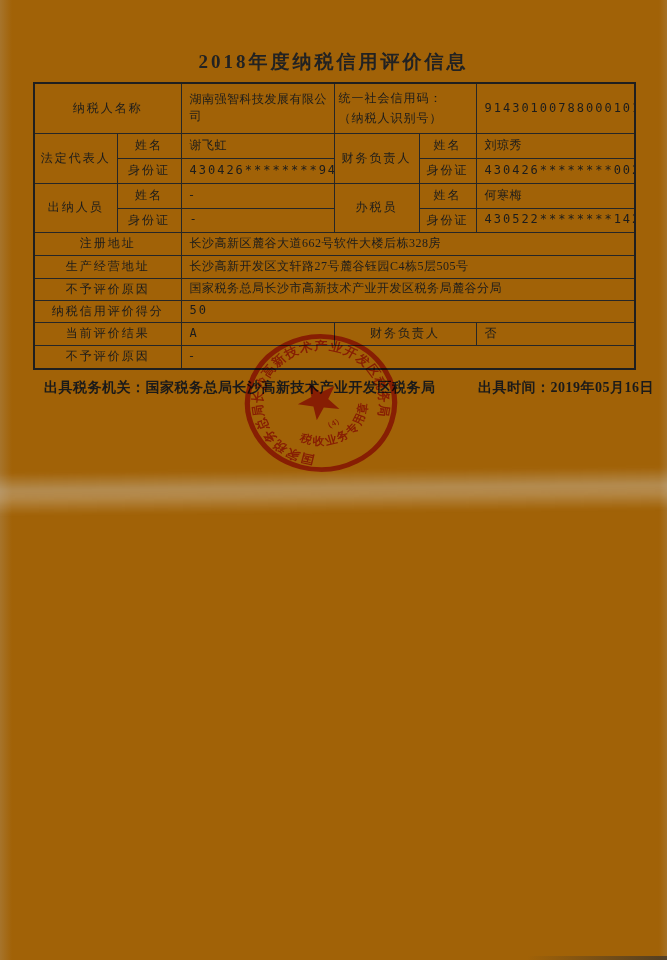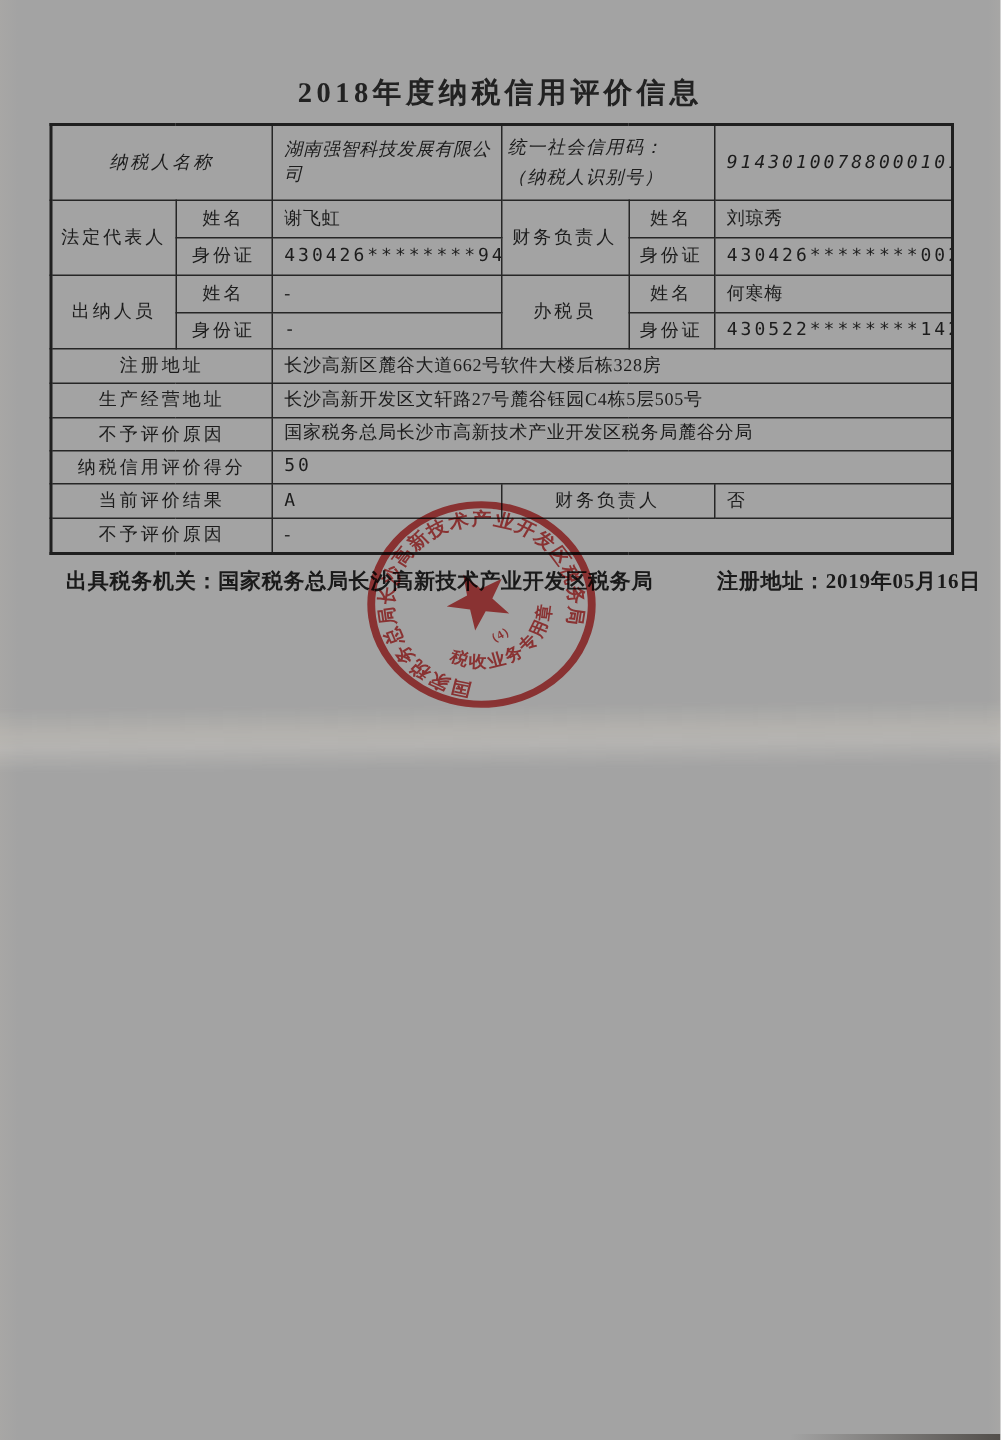--- a/index.html
+++ b/index.html
@@ -1,18 +1,18 @@
 <!DOCTYPE html>
 <html><head>
 <meta charset="utf-8">
 <style>
   html,body { margin:0; padding:0; background:#e8e8e8; }
   .page {
     position:relative; width:667px; height:960px; margin:0 auto;
-    background:#a3a3a3; overflow:hidden;
+    background:#a16207; overflow:hidden;
     font-family:"Liberation Serif","DejaVu Serif",serif;
     color:#1b1b1b;
   }
   
   .edge-left  { position:absolute; left:0; top:0; bottom:0; width:12px;
     background:linear-gradient(90deg, rgba(185,180,172,0.22), rgba(185,180,172,0)); }
   .edge-right { position:absolute; right:0; top:0; bottom:0; width:8px;
     background:linear-gradient(270deg, rgba(185,180,172,0.18), rgba(185,180,172,0)); }
   .crease {
     position:absolute; left:-10px; top:470px; width:700px; height:42px;
@@ -36,21 +36,21 @@
   }
   table.form td {
     border:1.5px solid #262626; font-size:12px; padding:1px 4px;
     overflow:hidden; color:#1c1c1c;
   }
   .lbl { text-align:center; letter-spacing:2px; }
   .lbl2 { text-align:left; letter-spacing:1px; line-height:1.7; }
   .val { text-align:left; padding-left:8px !important; letter-spacing:0.5px; line-height:1.45; }
   .num { font-family:"DejaVu Sans Mono","Liberation Mono",monospace;
          font-size:11.5px; letter-spacing:2px; }
-  tr.rh50 { height:50px;font-style:italic; } tr.rh25 { height:25px; } tr.rh24 { height:24px; }
+  tr.rh50 { height:50px; } tr.rh25 { height:25px; } tr.rh24 { height:24px; }
   tr.rh23 { height:23px; } tr.rh22 { height:22px; } tr.rh28 { height:24px; }
   .footer {
     position:absolute; top:379px; left:44px; width:610px;
     display:flex; justify-content:space-between;
     font-size:14px; font-weight:bold; letter-spacing:0.5px; color:#1a1a1a;
   }
   .seal {
     position:absolute; left:243px; top:328px; width:156px; height:150px;
     transform:scale(1.05,0.95) rotate(-29deg); transform-origin:center;
     opacity:0.85; mix-blend-mode:multiply; pointer-events:none;
@@ -137,21 +137,21 @@
       </tr>
       <tr class="rh28">
         <td colspan="2" class="lbl">不予评价原因</td>
         <td colspan="4" class="val">-</td>
       </tr>
     </tbody>
   </table>
 
   <div class="footer">
     <div><span>出具税务机关：</span><span>国家税务总局长沙高新技术产业开发区税务局</span></div>
-    <div><span>注册地址：</span><span>2019年05月16日</span></div>
+    <div><span>出具时间：</span><span>2019年05月16日</span></div>
   </div>
 
   <svg class="seal" viewBox="0 0 150 150">
     <defs>
       <path id="sealTopArc" d="M 42.9,120.9 A 56,56 0 1 1 107.1,120.9" fill="none"></path>
       <path id="sealBottomArc" d="M 36.2,95.7 A 44,44 0 0 0 113.8,95.7" fill="none"></path>
     </defs>
     <circle cx="75" cy="75" r="70" fill="none" stroke-width="5" stroke="#cf2f2f"></circle>
     <polygon points="75,51 80,65.1 94.97,65.5 83.08,74.63 87.35,88.99 75,80.5 62.65,88.99 66.92,74.63 55.03,65.5 70,65.1" fill="#cf2f2f"></polygon>
     <text font-size="12.6" letter-spacing="1" font-weight="bold" fill="#cf2f2f">

